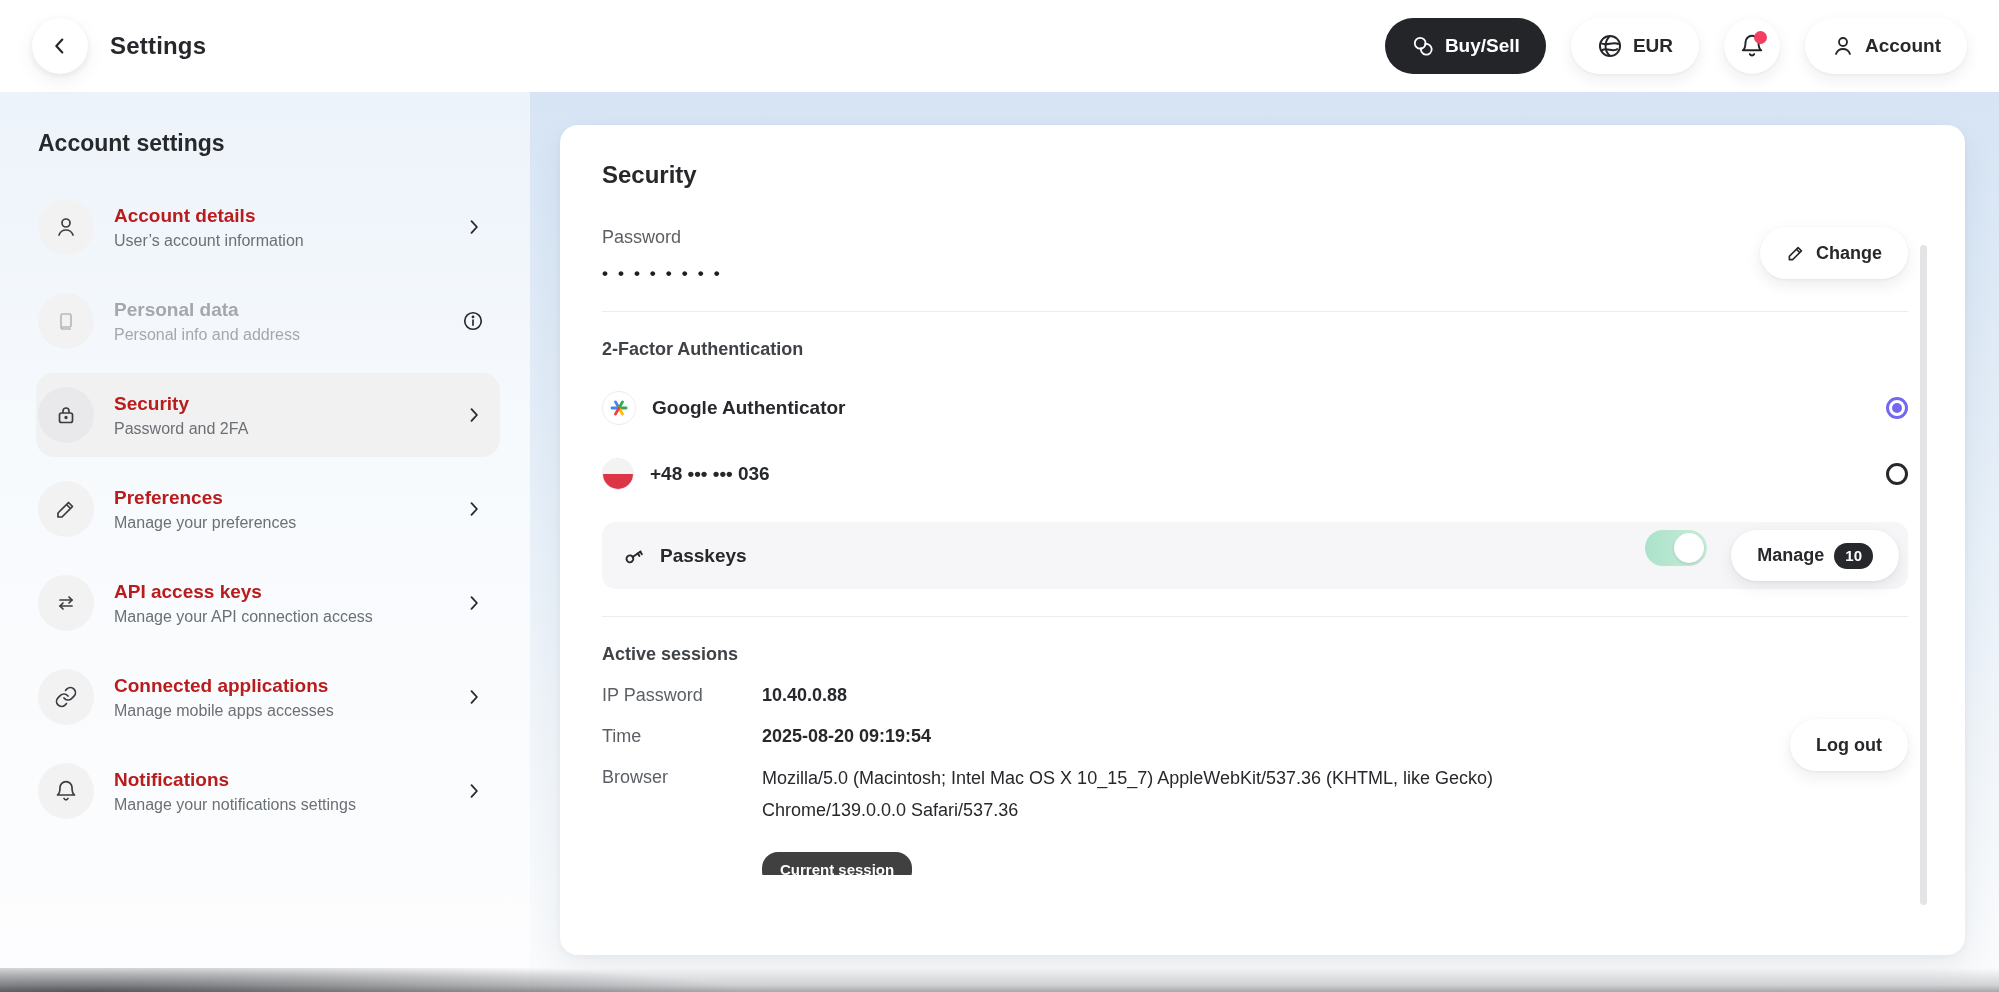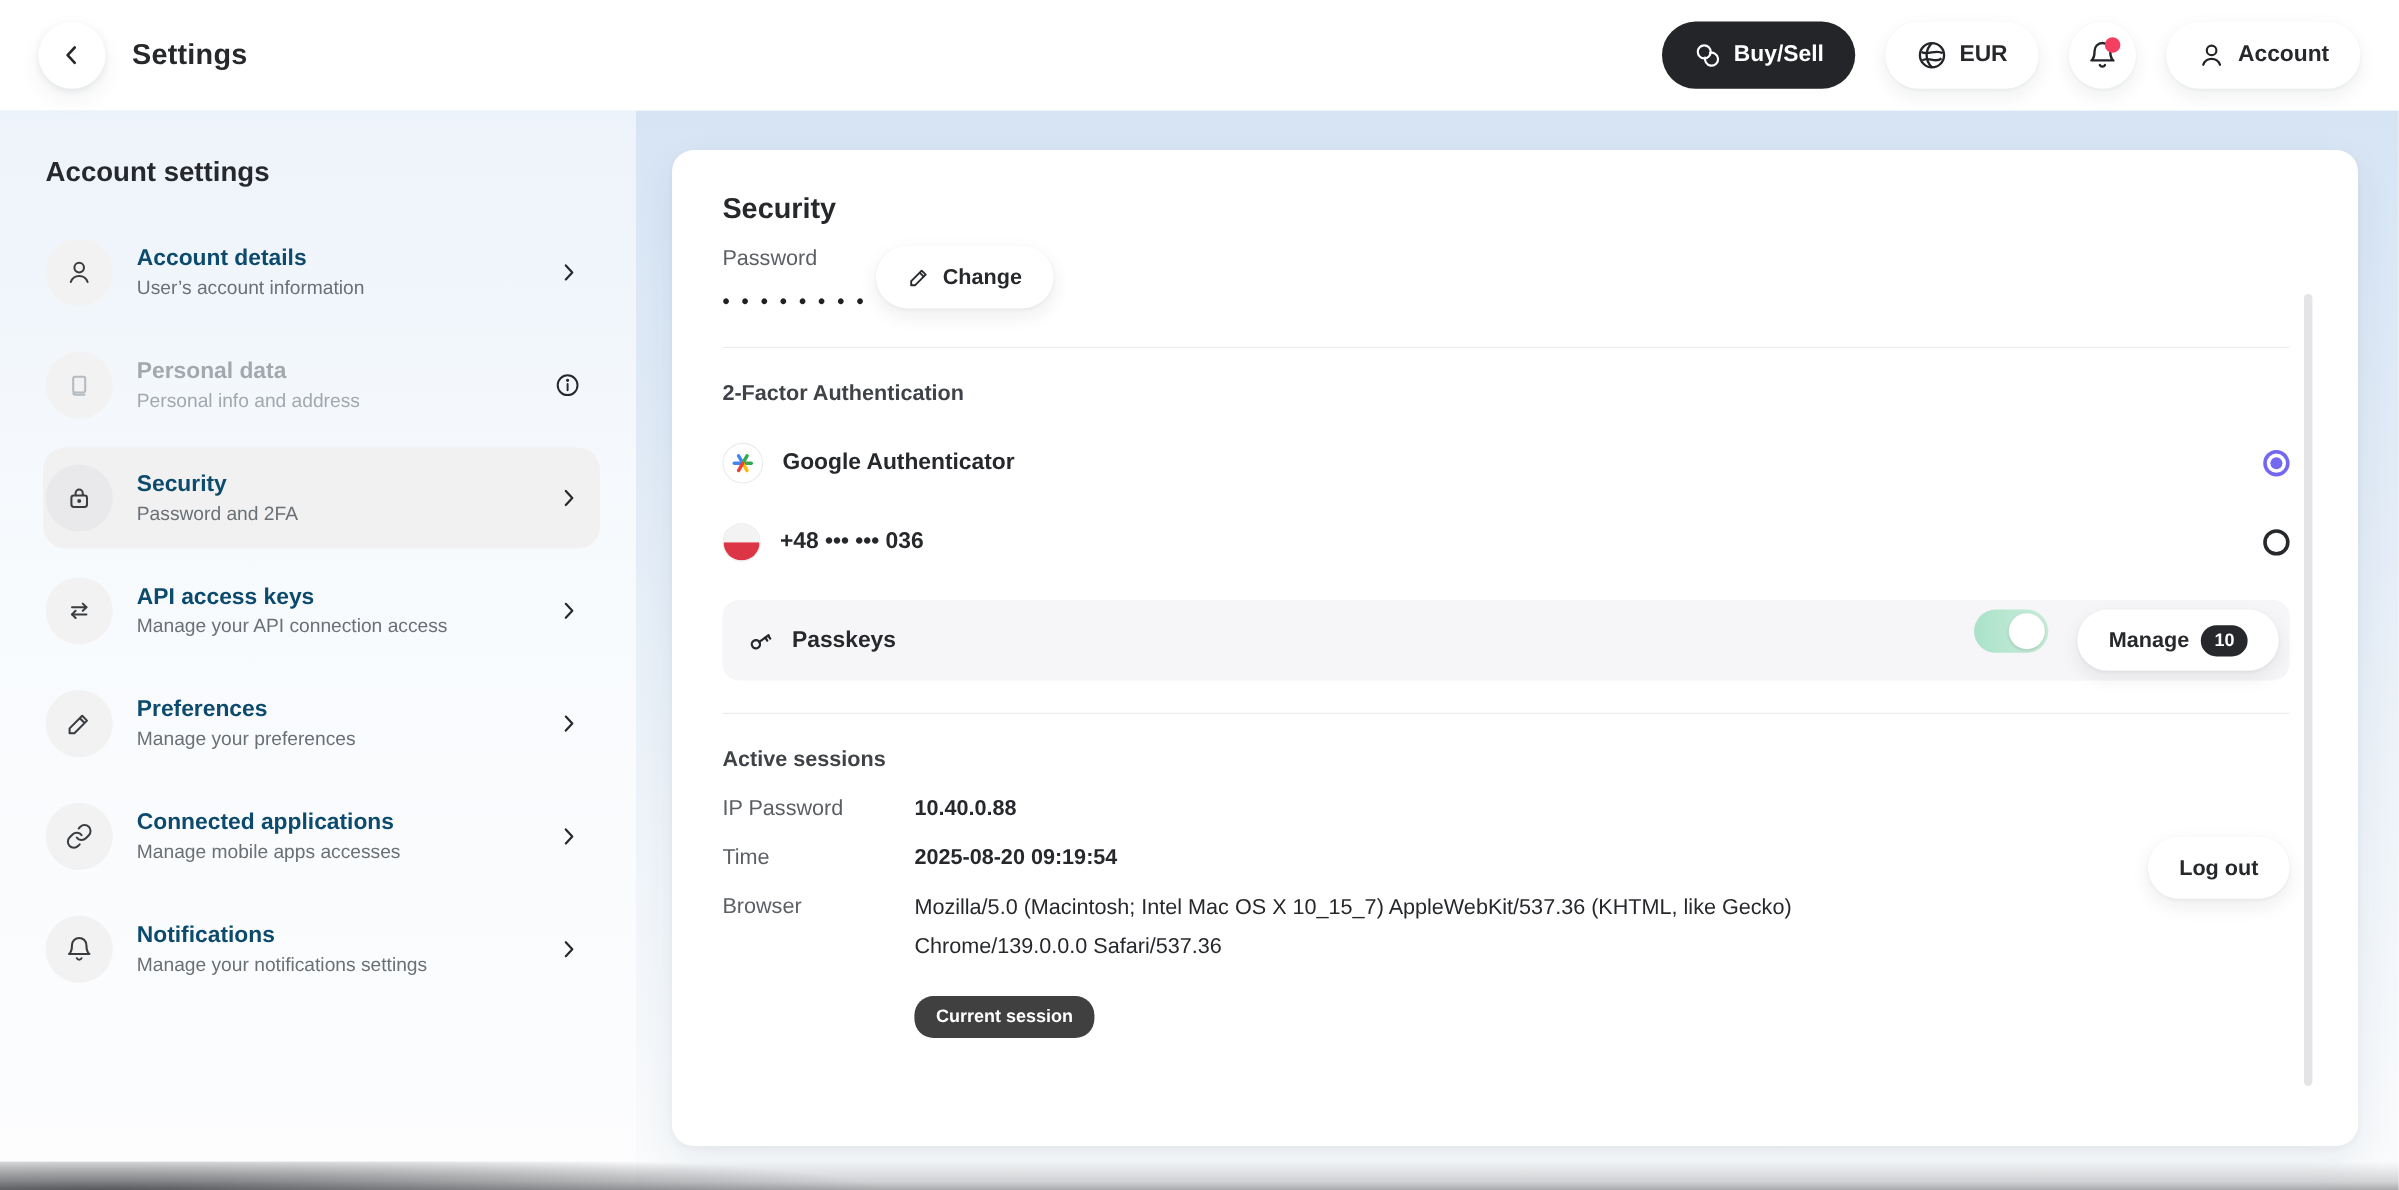--- a/index.html
+++ b/index.html
@@ -77,40 +77,40 @@
     padding:14px 16px 14px 0; border-radius:18px; cursor:pointer;
   }
   .nav-item.selected { background:#f1f1f2; padding-left:0; }
   .nav-icon-circle {
     width:56px; height:56px; border-radius:50%; background:#f2f2f3;
     display:flex; align-items:center; justify-content:center; flex:0 0 auto;
     margin-left:2px;
   }
   .nav-item.selected .nav-icon-circle { background:#e9e9eb; }
   .nav-text { margin-left:20px; display:flex; flex-direction:column; gap:5px; }
-  .nav-title { font-size:19px; font-weight:700; color:#0c4a6e; }
+  .nav-title { font-size:19px; font-weight:700; color:#b91c1c; }
   .nav-sub { font-size:16px; color:#6b7075; }
   .nav-item.disabled .nav-title { color:#a3a8ad; }
   .nav-item.disabled .nav-sub { color:#a3a8ad; }
   .nav-trailing { margin-left:auto; display:flex; align-items:center; }
 
   
   .card {
     position:absolute; left:560px; top:125px; width:1405px; height:830px;
     background:#ffffff; border-radius:18px; z-index:2;
     box-shadow:0 2px 6px rgba(30,50,80,.04), 0 14px 34px rgba(30,50,80,.07);
   }
   .card-viewport {
     position:absolute; left:0; top:0; right:0; height:750px;
     overflow:hidden; border-radius:18px 18px 0 0;
   }
   .card-content { padding:0 57px 0 42px; }
   .card-title { font-size:24px; font-weight:700; margin-top:36px; }
 
-  .password-row { display:flex; align-items:flex-start; margin-top:16px; }
+  .password-row { display:flex; justify-content:space-between; align-items:flex-start; margin-top:38px; }
   .field-label { font-size:18px; color:#5c6065; }
   .password-dots { margin-top:16px; font-size:17px; font-weight:700; letter-spacing:10px; color:#1e2023; }
 
   .btn {
     border:none; cursor:pointer; background:#fff;
     font-family:"Liberation Sans", sans-serif;
     height:52px; border-radius:26px; padding:0 26px;
     font-size:18px; font-weight:700; color:#26282b;
     display:flex; align-items:center; gap:10px;
     box-shadow:0 1px 3px rgba(20,30,45,.06), 0 6px 16px rgba(20,30,45,.08);
@@ -297,48 +297,48 @@
       </span>
       <span class="nav-trailing">
         <svg width="20" height="20" viewBox="0 0 24 24" fill="none" stroke="#26282b" stroke-width="2.2" stroke-linecap="round" stroke-linejoin="round">
             <polyline points="9 5 15.5 12 9 19"></polyline>
           </svg>
       </span>
     </div>
 
     <div class="nav-item">
       <span class="nav-icon-circle">
+        <svg width="24" height="24" viewBox="0 0 24 24" fill="none" stroke="#3a3d40" stroke-width="1.7" stroke-linejoin="round">
+            <path d="M14.5 5.5l4 4L8 20H4v-4L14.5 5.5z"></path>
+            <path d="M12.5 7.5l4 4"></path>
+          </svg>
+      </span>
+      <span class="nav-text">
+        <span class="nav-title">Preferences</span>
+        <span class="nav-sub">Manage your preferences</span>
+      </span>
+      <span class="nav-trailing">
+        <svg width="20" height="20" viewBox="0 0 24 24" fill="none" stroke="#26282b" stroke-width="2.2" stroke-linecap="round" stroke-linejoin="round">
+            <polyline points="9 5 15.5 12 9 19"></polyline>
+          </svg>
+      </span>
+    </div>
+
+    <div class="nav-item">
+      <span class="nav-icon-circle">
         <svg width="24" height="24" viewBox="0 0 24 24" fill="none" stroke="#3a3d40" stroke-width="1.7" stroke-linecap="round" stroke-linejoin="round">
             <path d="M6 9h12"></path>
             <polyline points="15 6 18 9 15 12"></polyline>
             <path d="M18 15H6"></path>
             <polyline points="9 12 6 15 9 18"></polyline>
           </svg>
       </span>
       <span class="nav-text">
         <span class="nav-title">API access keys</span>
         <span class="nav-sub">Manage your API connection access</span>
-      </span>
-      <span class="nav-trailing">
-        <svg width="20" height="20" viewBox="0 0 24 24" fill="none" stroke="#26282b" stroke-width="2.2" stroke-linecap="round" stroke-linejoin="round">
-            <polyline points="9 5 15.5 12 9 19"></polyline>
-          </svg>
-      </span>
-    </div>
-
-    <div class="nav-item">
-      <span class="nav-icon-circle">
-        <svg width="24" height="24" viewBox="0 0 24 24" fill="none" stroke="#3a3d40" stroke-width="1.7" stroke-linejoin="round">
-            <path d="M14.5 5.5l4 4L8 20H4v-4L14.5 5.5z"></path>
-            <path d="M12.5 7.5l4 4"></path>
-          </svg>
-      </span>
-      <span class="nav-text">
-        <span class="nav-title">Preferences</span>
-        <span class="nav-sub">Manage your preferences</span>
       </span>
       <span class="nav-trailing">
         <svg width="20" height="20" viewBox="0 0 24 24" fill="none" stroke="#26282b" stroke-width="2.2" stroke-linecap="round" stroke-linejoin="round">
             <polyline points="9 5 15.5 12 9 19"></polyline>
           </svg>
       </span>
     </div>
 
     <div class="nav-item">
       <span class="nav-icon-circle">

